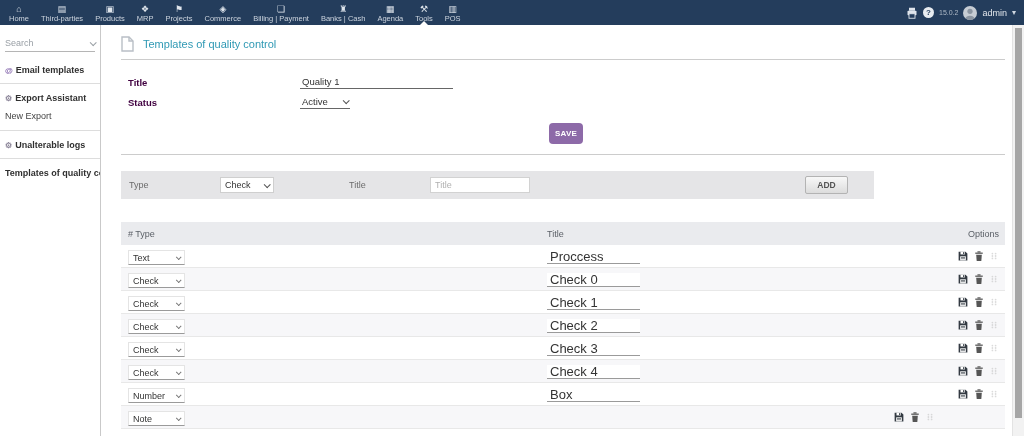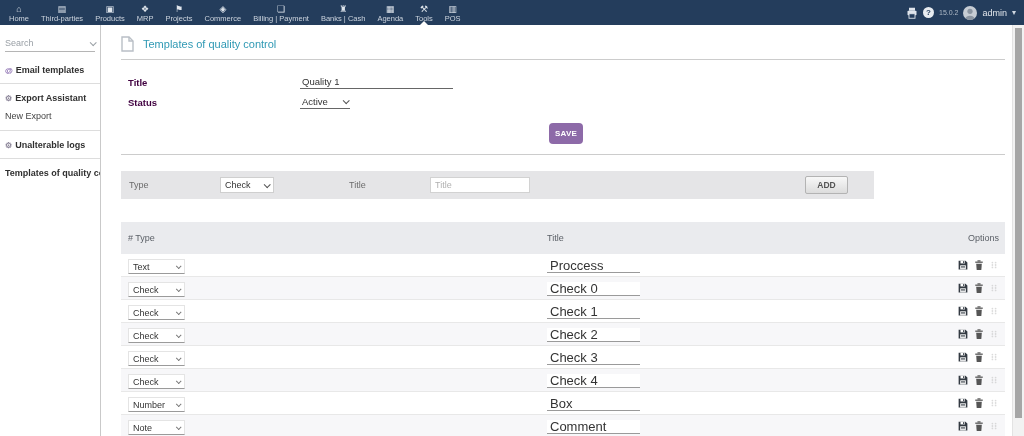--- a/index.html
+++ b/index.html
@@ -75,21 +75,21 @@
     font-size:9px; color:#333; padding:0 4px; cursor:pointer; }
   .fb-input { position:absolute; left:309px; top:6px; width:100px; height:16px; background:#fff;
     border:1px solid #d2d2d2; font-size:9px; padding:0 4px; color:#333; font-family:inherit; }
   .fb-input::placeholder { color:#b0b0b0; }
   .add-btn { position:absolute; left:684px; top:5px; width:43px; height:18px;
     background:linear-gradient(#f8f8f8,#dcdcdc); border:1px solid #b3b3b3; border-radius:2px;
     font-size:8.5px; font-weight:600; color:#555; font-family:inherit; cursor:pointer; }
 
   
   .qc-table { margin-top:23px; width:884px; }
-  .t-head { display:grid; grid-template-columns:426px 1fr 64px; background:#eaebee; height:32px;
+  .t-head { display:grid; grid-template-columns:426px 1fr 64px; background:#eaebee; height:23px;
     align-items:center; font-size:9px; color:#5a5f66; }
   .t-head .h-type { padding-left:7px; }
   .t-head .h-options { text-align:right; padding-right:6px; }
   .t-row { display:grid; grid-template-columns:426px 1fr 64px; height:23px; align-items:center;
     border-bottom:1px solid #e8e8e8; background:#fff; }
   .t-row:nth-child(even) { background:#f7f7f9; }
   .cell-type { padding-left:7px; }
   .row-select { display:inline-flex; align-items:center; justify-content:space-between; width:57px;
     height:15px; background:#fff; border:1px solid #e4e4e4; border-bottom:1px solid #9a9a9a;
     font-size:9px; color:#333; padding:0 4px; cursor:pointer; }
@@ -490,23 +490,20 @@
       </svg>
     </span>
   </div>
           <div class="t-row">
     <span class="cell-type">
       <span class="row-select">
         <span class="rs-val">Note</span>
         <span class="chev"></span>
       </span>
     </span>
-    <span class="cell-title">
-      <input class="row-input" value="Comment" style="">
-    </span>
     <span class="cell-options">
       <svg class="opt-ico" viewBox="0 0 16 16">
         <path d="M1 1 h11 l3 3 v11 h-14 z" fill="#333a42"></path>
         <rect x="4" y="1" width="7" height="4.5" fill="#fff"></rect>
         <rect x="8.2" y="1.8" width="1.8" height="3" fill="#333a42"></rect>
         <rect x="3.5" y="8.5" width="9" height="6.5" fill="#fff"></rect>
         <rect x="4.8" y="10" width="6.4" height="1" fill="#333a42"></rect>
         <rect x="4.8" y="12" width="6.4" height="1" fill="#333a42"></rect>
       </svg>
       <svg class="opt-ico" viewBox="0 0 16 16">

